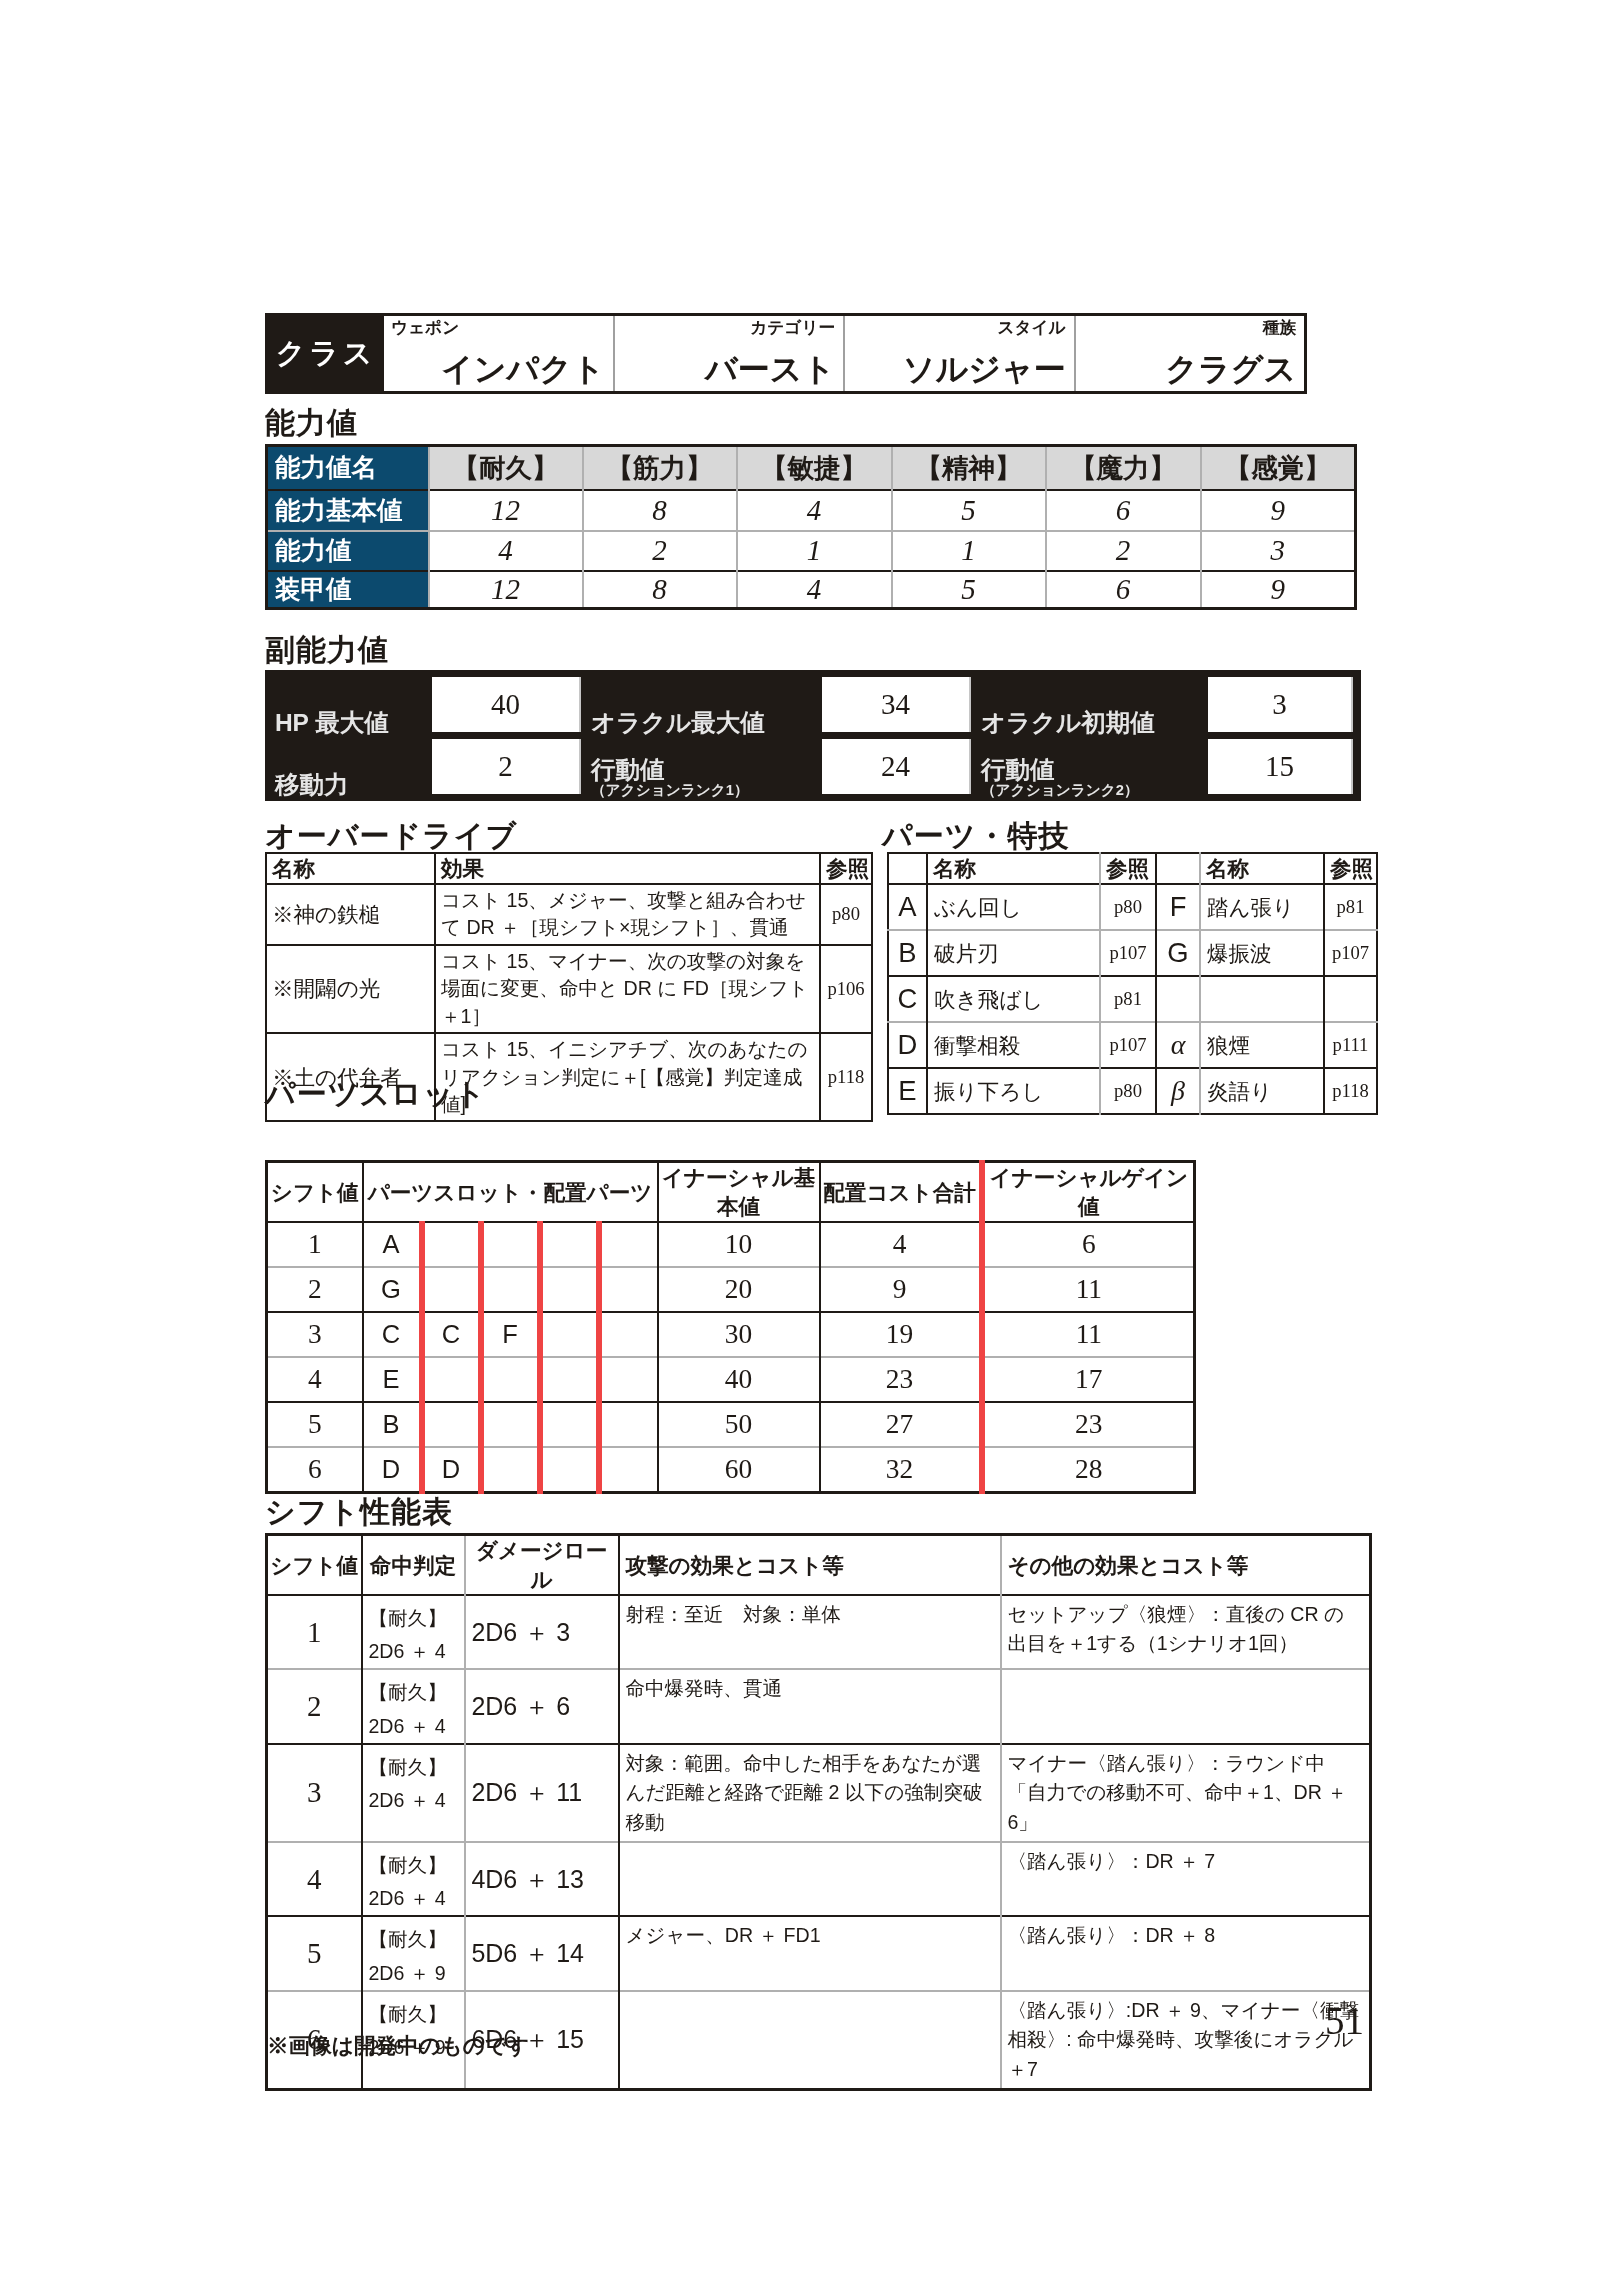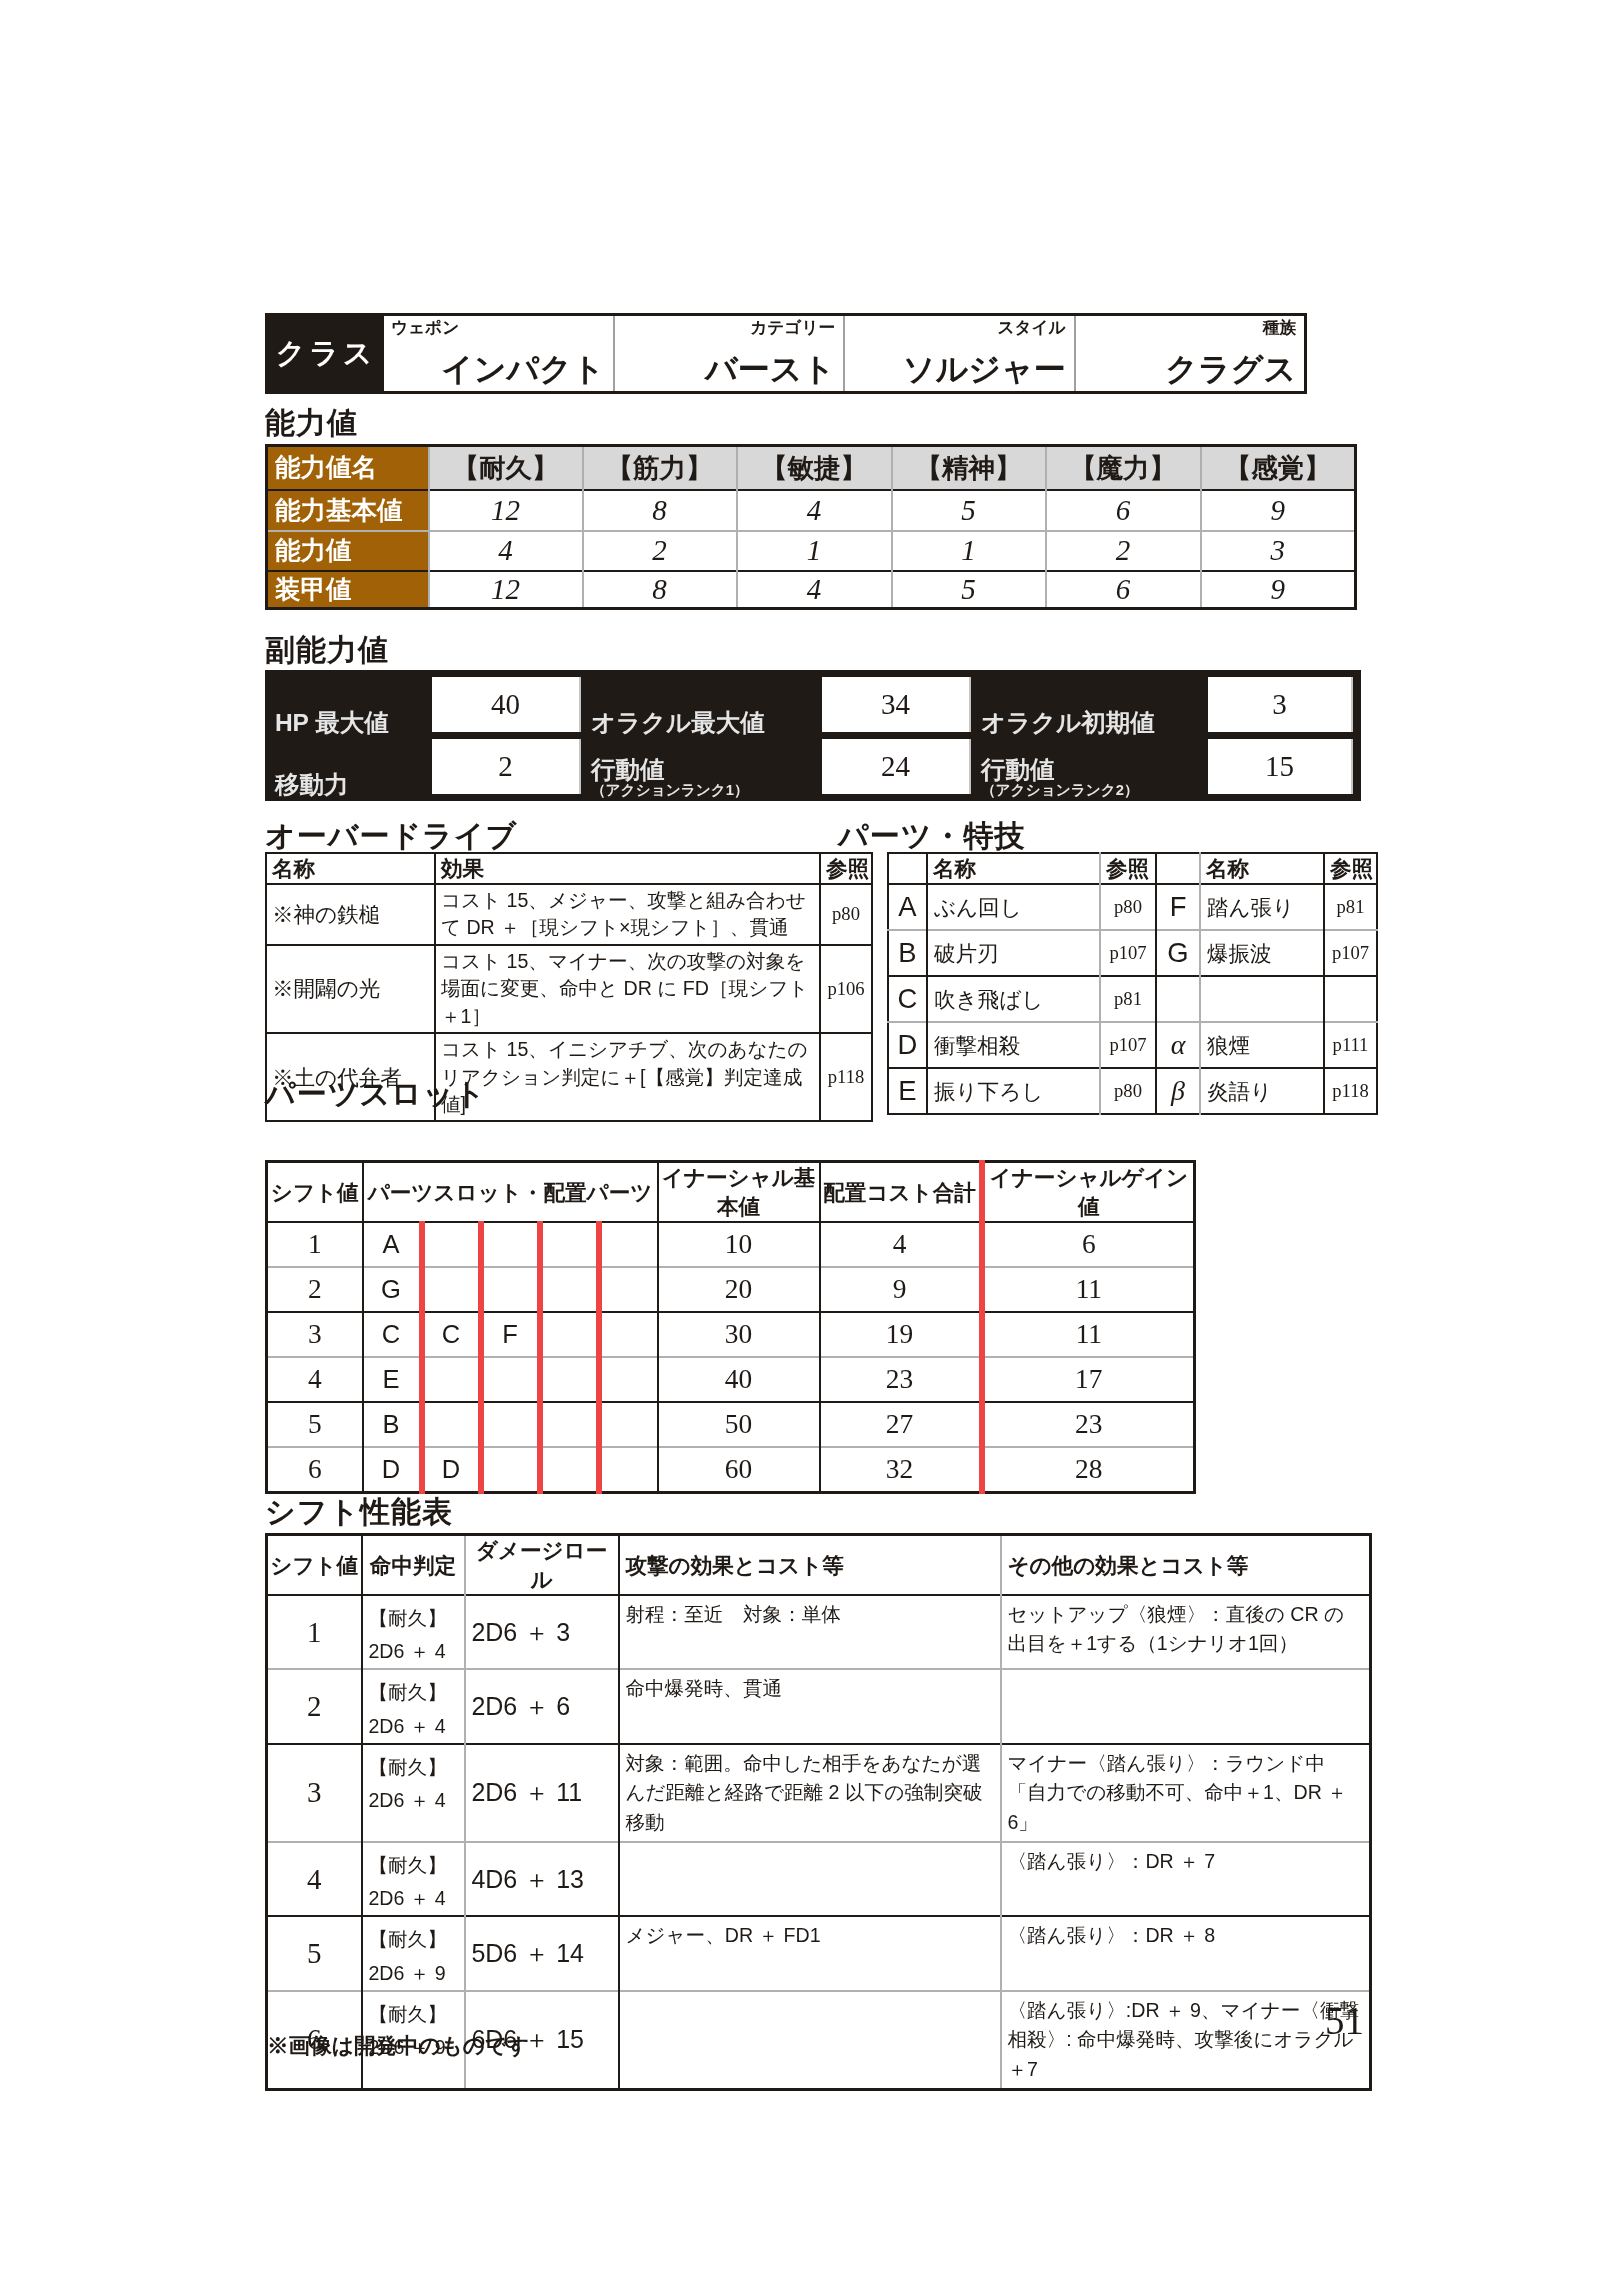--- a/index.html
+++ b/index.html
@@ -20,21 +20,21 @@
   
   table{border-collapse:collapse;table-layout:fixed;}
   td{padding:0;overflow:hidden;}
 
   
   .abl{position:absolute;left:265px;top:444px;width:1088px;border:3.9px solid #1f1a16;}
   .abl td{border-left:2.9px solid #b0b0b0;border-top:2.9px solid #b0b0b0;}
   .abl td.c0{border-left:none;}
   .abl tr.h td{border-top:none;}
   .abl tr.bt td{border-top:2px solid #1f1a16;}
-  .abl .blk{background:#a16207;color:#fff;font-weight:bold;font-size:25.5px;padding-left:6.9px;}
+  .abl .blk{background:#0c4a6e;color:#fff;font-weight:bold;font-size:25.5px;padding-left:6.9px;}
   .abl .hdr{background:#d8d8d8;font-weight:bold;font-size:26.5px;text-align:center;}
   .abl .num{font-family:"Liberation Serif",serif;font-size:29px;text-align:center;font-style:italic;}
 
   
   .subgrid{position:absolute;left:265px;top:670px;width:1096px;height:131px;background:#1f1a16;
            border:3.9px solid #1f1a16;box-sizing:border-box;display:grid;
            grid-template-columns:161px 155px 235px 155px 231px 151px;grid-template-rows:1fr 1fr;}
   .sub-label{color:#e5e5e5;font-weight:bold;font-size:24.5px;display:flex;flex-direction:column;
              justify-content:flex-end;padding-left:6.9px;line-height:1.05;}
   .sub-small{font-size:14.7px;font-weight:bold;}
@@ -219,21 +219,21 @@
       <td class="rf">p106</td>
     </tr>
     <tr style="height:56px">
       <td class="c0 nm">※土の代弁者</td>
       <td class="ef">コスト 15、イニシアチブ、次のあなたのリアクション判定に＋[【感覚】判定達成値]</td>
       <td class="rf">p118</td>
     </tr>
   </tbody>
     </table>
 
-  <div class="sec-title" style="left:838px;top:816px;">パーツ・特技</div>
+  <div class="sec-title" style="left:882px;top:816px;">パーツ・特技</div>
   <table class="ps">
     <colgroup>
         <col style="width:39px">
         <col style="width:173px">
         <col style="width:56px">
         <col style="width:44px">
         <col style="width:124px">
         <col style="width:53px">
       </colgroup>
     <tbody>

